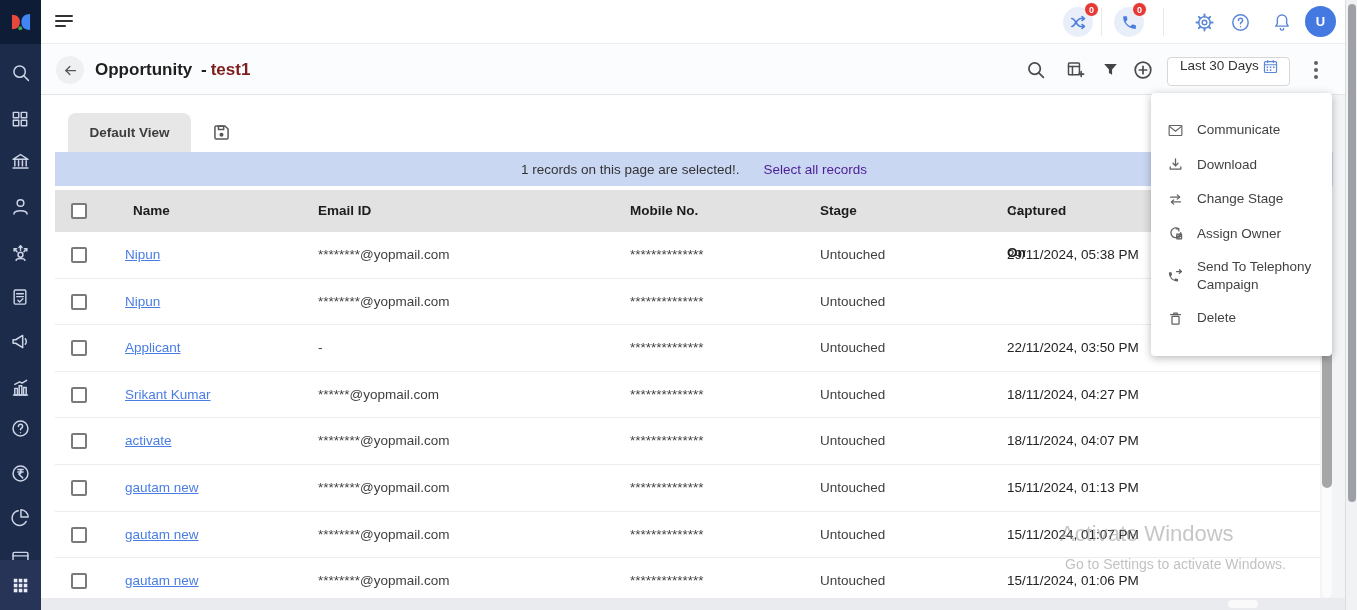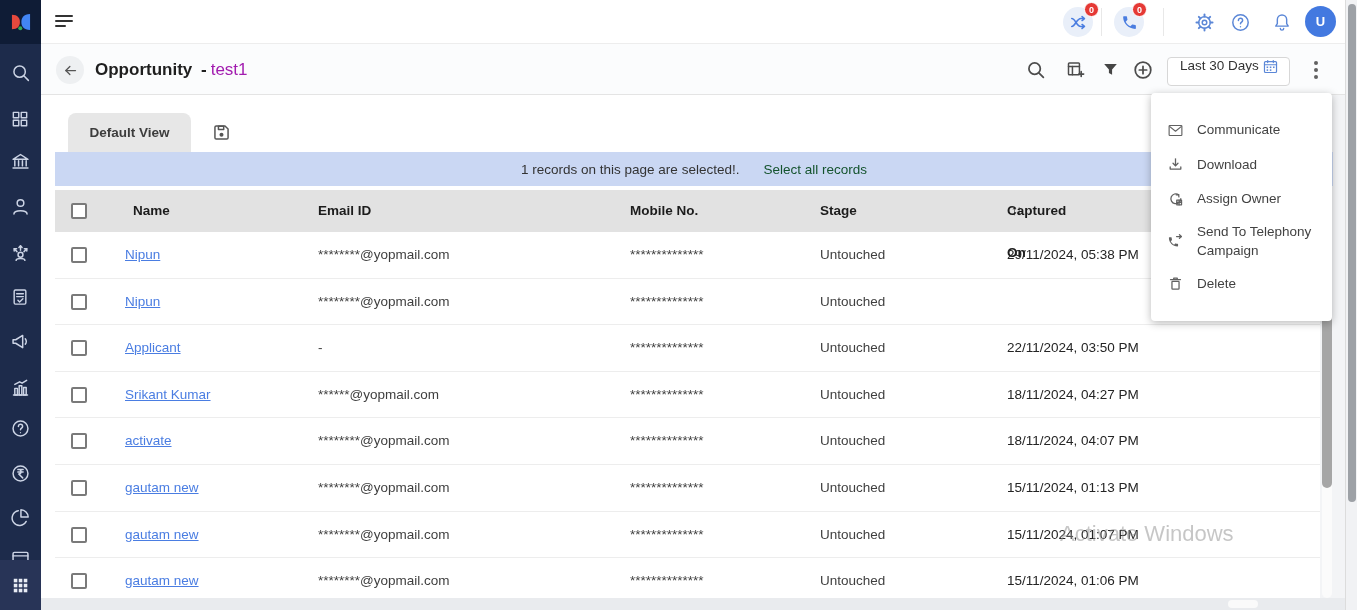--- a/index.html
+++ b/index.html
@@ -22,35 +22,35 @@
   .iconcircle{position:absolute;width:30px;height:30px;border-radius:50%;background:#e9eff9;top:7px;display:flex;align-items:center;justify-content:center;color:#4a7de0;cursor:pointer;}
   .badge{position:absolute;top:2px;width:15px;height:15px;border-radius:50%;background:#e53935;color:#fff;font-size:9px;font-weight:bold;display:flex;align-items:center;justify-content:center;border:1px solid #fff;}
   .tdiv{position:absolute;top:8px;width:1px;height:28px;background:#e8e8e8;}
   .tb-ico{position:absolute;top:11px;width:22px;height:22px;color:#5b87d7;display:flex;align-items:center;justify-content:center;cursor:pointer;}
   .avatar{position:absolute;left:1264px;top:6px;width:31px;height:31px;border-radius:50%;background:#4379e0;color:#fff;font-size:13px;font-weight:bold;display:flex;align-items:center;justify-content:center;cursor:pointer;}
 
   
   .pagehead{left:41px;top:44px;width:1304px;height:51px;background:#fbfcfd;border-bottom:1px solid #e4e4e4;box-shadow:0 1px 2px rgba(0,0,0,.03);}
   .backbtn{position:absolute;left:15px;top:12px;width:28px;height:28px;border-radius:50%;background:#eef0f2;display:flex;align-items:center;justify-content:center;color:#555;cursor:pointer;}
   .ptitle{position:absolute;left:54px;top:0;height:51px;line-height:51px;font-size:17px;color:#1f1f1f;font-weight:bold;}
-  .ptitle .sub{color:#a21caf;font-weight:normal;}
+  .ptitle .sub{color:#7f1d1d;font-weight:bold;}
   .ph-ico{position:absolute;top:60px;width:22px;height:22px;color:#4c4c4c;display:flex;align-items:center;justify-content:center;cursor:pointer;}
   .datebtn{position:absolute;left:1126px;top:13px;width:123px;height:29px;border:1px solid #d7d7d7;border-radius:4px;background:#fff;display:flex;align-items:flex-start;padding:0 10px 0 12px;cursor:pointer;}
   .datebtn .lbl{font-size:13.5px;color:#333;flex:1;}
   .datebtn .cal{width:17px;height:17px;color:#5b87d7;}
   .kebab{position:absolute;left:1270px;top:14px;width:10px;height:24px;display:flex;flex-direction:column;align-items:center;justify-content:center;gap:3px;cursor:pointer;}
   .kebab i{width:4px;height:4px;border-radius:50%;background:#616161;}
 
   
   .content{left:41px;top:95px;width:1304px;height:515px;background:#fff;}
   .gutter{position:absolute;left:1279px;top:0;width:25px;height:515px;background:#f3f4f6;}
   .tab{position:absolute;left:27px;top:18px;width:123px;height:39px;background:#e7e7e7;border-radius:8px 8px 0 0;display:flex;align-items:center;justify-content:center;font-size:13.5px;font-weight:bold;color:#3d3d3d;cursor:pointer;}
   .saveico{position:absolute;left:170px;top:27px;width:21px;height:21px;color:#555;cursor:pointer;}
   .banner{position:absolute;left:14px;top:57px;width:1278px;height:34px;background:#cad7f3;display:flex;align-items:center;justify-content:center;font-size:13.5px;color:#333;gap:19px;}
-  .banner a{color:#14532d;text-decoration:none;margin-left:5px;cursor:pointer;}
+  .banner a{color:#4c1d95;text-decoration:none;margin-left:5px;cursor:pointer;}
   .thead{position:absolute;left:14px;top:95px;width:1265px;height:42px;background:#e2e2e2;}
   .thead span{position:absolute;top:0;line-height:42px;font-size:13.5px;font-weight:bold;color:#1c1c1c;}
   .sortarr{color:#8e9399;font-weight:normal;font-size:12px;margin-left:4px;letter-spacing:-2px;cursor:pointer;}
   .cb{width:16px;height:16px;border:2px solid #7a7a7a;border-radius:2px;background:#fff;cursor:pointer;}
   .cb.hd{position:absolute;left:16px;top:13px;}
   .rows{position:absolute;left:14px;top:137px;width:1265px;height:366px;overflow:hidden;}
   .trow{position:relative;height:46.6px;border-bottom:1px solid #ededed;}
   .trow span{position:absolute;top:0;line-height:46.6px;font-size:13.5px;color:#3f3f3f;white-space:nowrap;}
   .trow .cbx{position:absolute;left:16px;top:15px;}
   .c-name{left:70px;color:#4a7de2 !important;cursor:pointer;text-decoration:underline;}
@@ -417,20 +417,21 @@
           <span class="c-stage">Untouched</span>
           <span class="c-capt">15/11/2024, 01:06 PM</span>
         </div>
       </div>
 
     <div class="hscroll">
       <div class="hthumb"></div>
     </div>
 
     <div class="wmark1">Activate Windows</div>
+    <div class="wmark2">Go to Settings to activate Windows.</div>
   </div>
 
   <div class="abs menu">
     <div class="mi">
       <span class="mico">
           <svg class="ic" width="17" height="17" viewBox="0 0 24 24" style="stroke-width:1.6">
             <rect x="3" y="5" width="18" height="14" rx="1"></rect>
             <path d="M4 6.5 L12 13 L20 6.5"></path>
           </svg>
         </span>
@@ -438,20 +439,31 @@
     </div>
     <div class="mi">
       <span class="mico">
           <svg class="ic" width="17" height="17" viewBox="0 0 24 24" style="stroke-width:1.8">
             <path d="M12 4 V13.5"></path>
             <path d="M8.5 10.2 L12 13.7 L15.5 10.2"></path>
             <path d="M4.5 15.5 V18.5 H19.5 V15.5"></path>
           </svg>
         </span>
       <span class="mlbl">Download</span>
+    </div>
+    <div class="mi">
+      <span class="mico">
+          <svg class="ic" width="17" height="17" viewBox="0 0 24 24" style="stroke-width:1.8">
+            <path d="M5 8.5 H17.5"></path>
+            <path d="M14.5 5.5 L17.8 8.5 L14.5 11.5"></path>
+            <path d="M19 15.5 H6.5"></path>
+            <path d="M9.5 12.5 L6.2 15.5 L9.5 18.5"></path>
+          </svg>
+        </span>
+      <span class="mlbl">Change Stage</span>
     </div>
     <div class="mi">
       <span class="mico">
           <svg class="ic" width="17" height="17" viewBox="0 0 24 24" style="stroke-width:1.8">
             <path d="M16.5 5.2 A7 7 0 1 0 19.5 10.8"></path>
             <path d="M16.8 8.4 L16.5 5 L13.2 5.4"></path>
             <rect x="13.8" y="12.8" width="6.7" height="6.7"></rect>
             <path d="M17.1 12.8 V19.5 M13.8 16.1 H20.5"></path>
           </svg>
         </span>

